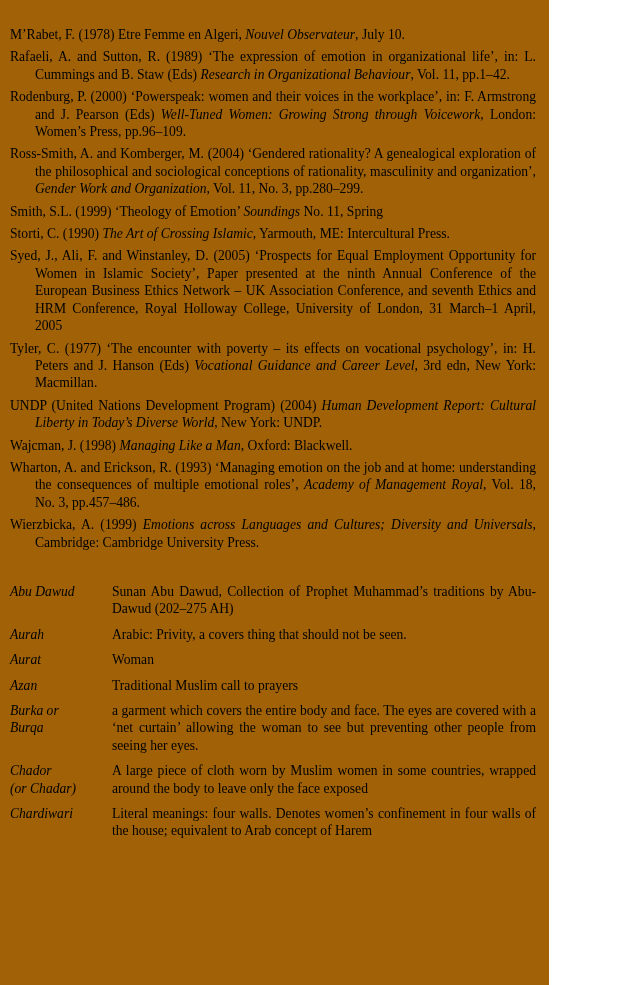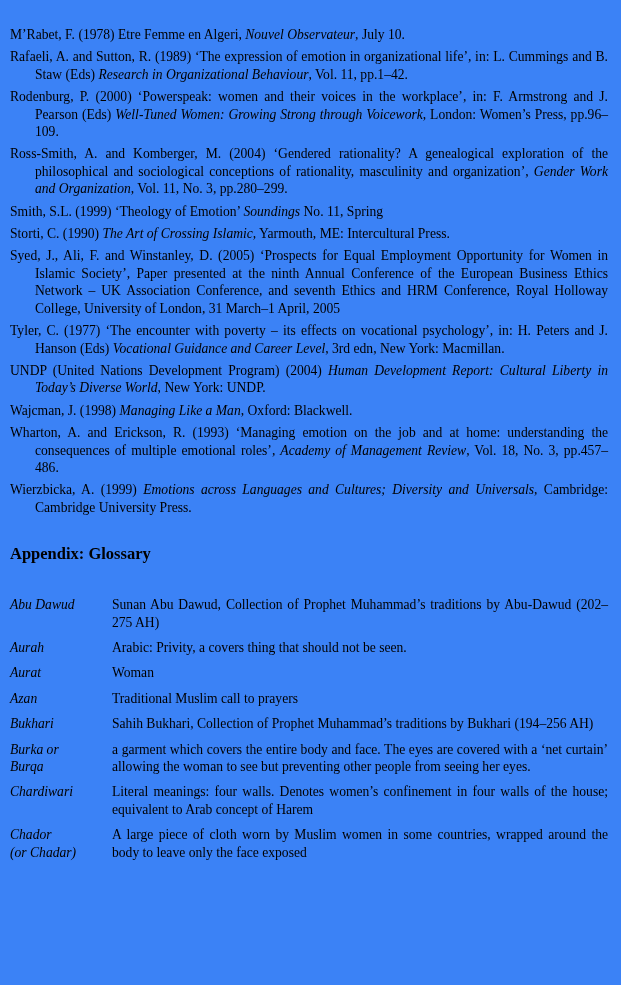--- a/index.html
+++ b/index.html
@@ -9,24 +9,24 @@
   }
   body {
     width: 627px;
     height: 985px;
     overflow: hidden;
     font-family: "Liberation Serif", serif;
     color: #000000;
   }
   .page {
     box-sizing: border-box;
-    width: 621px;
+    width: 549px;
     height: 985px;
     padding: 26px 13px 13px 10px;
-    background: #3b82f6;
+    background: #a16207;
   }
   .references .ref {
     margin: 0 0 5px 0;
     padding-left: 25px;
     text-indent: -25px;
     text-align: justify;
     font-size: 13.6px;
     line-height: 17.4px;
   }
   .ref i {
@@ -65,24 +65,23 @@
       <p class="ref"><span>M’Rabet, F. (1978) Etre Femme en Algeri, </span><i>Nouvel Observateur</i><span>, July 10.</span></p>
       <p class="ref"><span>Rafaeli, A. and Sutton, R. (1989) ‘The expression of emotion in organizational life’, in: L. Cummings and B. Staw (Eds) </span><i>Research in Organizational Behaviour</i><span>, Vol. 11, pp.1–42.</span></p>
       <p class="ref"><span>Rodenburg, P. (2000) ‘Powerspeak: women and their voices in the workplace’, in: F. Armstrong and J. Pearson (Eds) </span><i>Well-Tuned Women: Growing Strong through Voicework</i><span>, London: Women’s Press, pp.96–109.</span></p>
       <p class="ref"><span>Ross-Smith, A. and Komberger, M. (2004) ‘Gendered rationality? A genealogical exploration of the philosophical and sociological conceptions of rationality, masculinity and organization’, </span><i>Gender Work and Organization</i><span>, Vol. 11, No. 3, pp.280–299.</span></p>
       <p class="ref"><span>Smith, S.L. (1999) ‘Theology of Emotion’ </span><i>Soundings</i><span> No. 11, Spring</span></p>
       <p class="ref"><span>Storti, C. (1990) </span><i>The Art of Crossing Islamic,</i><span> Yarmouth, ME: Intercultural Press.</span></p>
       <p class="ref"><span>Syed, J., Ali, F. and Winstanley, D. (2005) ‘Prospects for Equal Employment Opportunity for Women in Islamic Society’, Paper presented at the ninth Annual Conference of the European Business Ethics Network – UK Association Conference, and seventh Ethics and HRM Conference, Royal Holloway College, University of London, 31 March–1 April, 2005</span></p>
       <p class="ref"><span>Tyler, C. (1977) ‘The encounter with poverty – its effects on vocational psychology’, in: H. Peters and J. Hanson (Eds) </span><i>Vocational Guidance and Career Level</i><span>, 3rd edn, New York: Macmillan.</span></p>
       <p class="ref"><span>UNDP (United Nations Development Program) (2004) </span><i>Human Development Report: Cultural Liberty in Today’s Diverse World</i><span>, New York: UNDP.</span></p>
       <p class="ref"><span>Wajcman, J. (1998) </span><i>Managing Like a Man</i><span>, Oxford: Blackwell.</span></p>
-      <p class="ref"><span>Wharton, A. and Erickson, R. (1993) ‘Managing emotion on the job and at home: understanding the consequences of multiple emotional roles’, </span><i>Academy of Management Review</i><span>, Vol. 18, No. 3, pp.457–486.</span></p>
+      <p class="ref"><span>Wharton, A. and Erickson, R. (1993) ‘Managing emotion on the job and at home: understanding the consequences of multiple emotional roles’, </span><i>Academy of Management Royal</i><span>, Vol. 18, No. 3, pp.457–486.</span></p>
       <p class="ref"><span>Wierzbicka, A. (1999) </span><i>Emotions across Languages and Cultures; Diversity and Universals</i><span>, Cambridge: Cambridge University Press.</span></p>
     </section>
-  <h2 class="appendix-heading">Appendix: Glossary</h2>
   <section class="glossary">
       <div class="glossary-row">
         <div class="glossary-term">
           <div>Abu Dawud</div>
         </div>
         <div class="glossary-definition">Sunan Abu Dawud, Collection of Prophet Muhammad’s traditions by Abu-Dawud (202–275 AH)</div>
       </div>
       <div class="glossary-row">
         <div class="glossary-term">
           <div>Aurah</div>
@@ -96,38 +95,32 @@
         <div class="glossary-definition">Woman</div>
       </div>
       <div class="glossary-row">
         <div class="glossary-term">
           <div>Azan</div>
         </div>
         <div class="glossary-definition">Traditional Muslim call to prayers</div>
       </div>
       <div class="glossary-row">
         <div class="glossary-term">
-          <div>Bukhari</div>
-        </div>
-        <div class="glossary-definition">Sahih Bukhari, Collection of Prophet Muhammad’s traditions by Bukhari (194–256 AH)</div>
-      </div>
-      <div class="glossary-row">
-        <div class="glossary-term">
           <div>Burka or</div>
           <div>Burqa</div>
         </div>
         <div class="glossary-definition">a garment which covers the entire body and face. The eyes are covered with a ‘net curtain’ allowing the woman to see but preventing other people from seeing her eyes.</div>
-      </div>
-      <div class="glossary-row">
-        <div class="glossary-term">
-          <div>Chardiwari</div>
-        </div>
-        <div class="glossary-definition">Literal meanings: four walls. Denotes women’s confinement in four walls of the house; equivalent to Arab concept of Harem</div>
       </div>
       <div class="glossary-row">
         <div class="glossary-term">
           <div>Chador</div>
           <div>(or Chadar)</div>
         </div>
         <div class="glossary-definition">A large piece of cloth worn by Muslim women in some countries, wrapped around the body to leave only the face exposed</div>
       </div>
+      <div class="glossary-row">
+        <div class="glossary-term">
+          <div>Chardiwari</div>
+        </div>
+        <div class="glossary-definition">Literal meanings: four walls. Denotes women’s confinement in four walls of the house; equivalent to Arab concept of Harem</div>
+      </div>
     </section>
 </div>
 
 </body></html>

